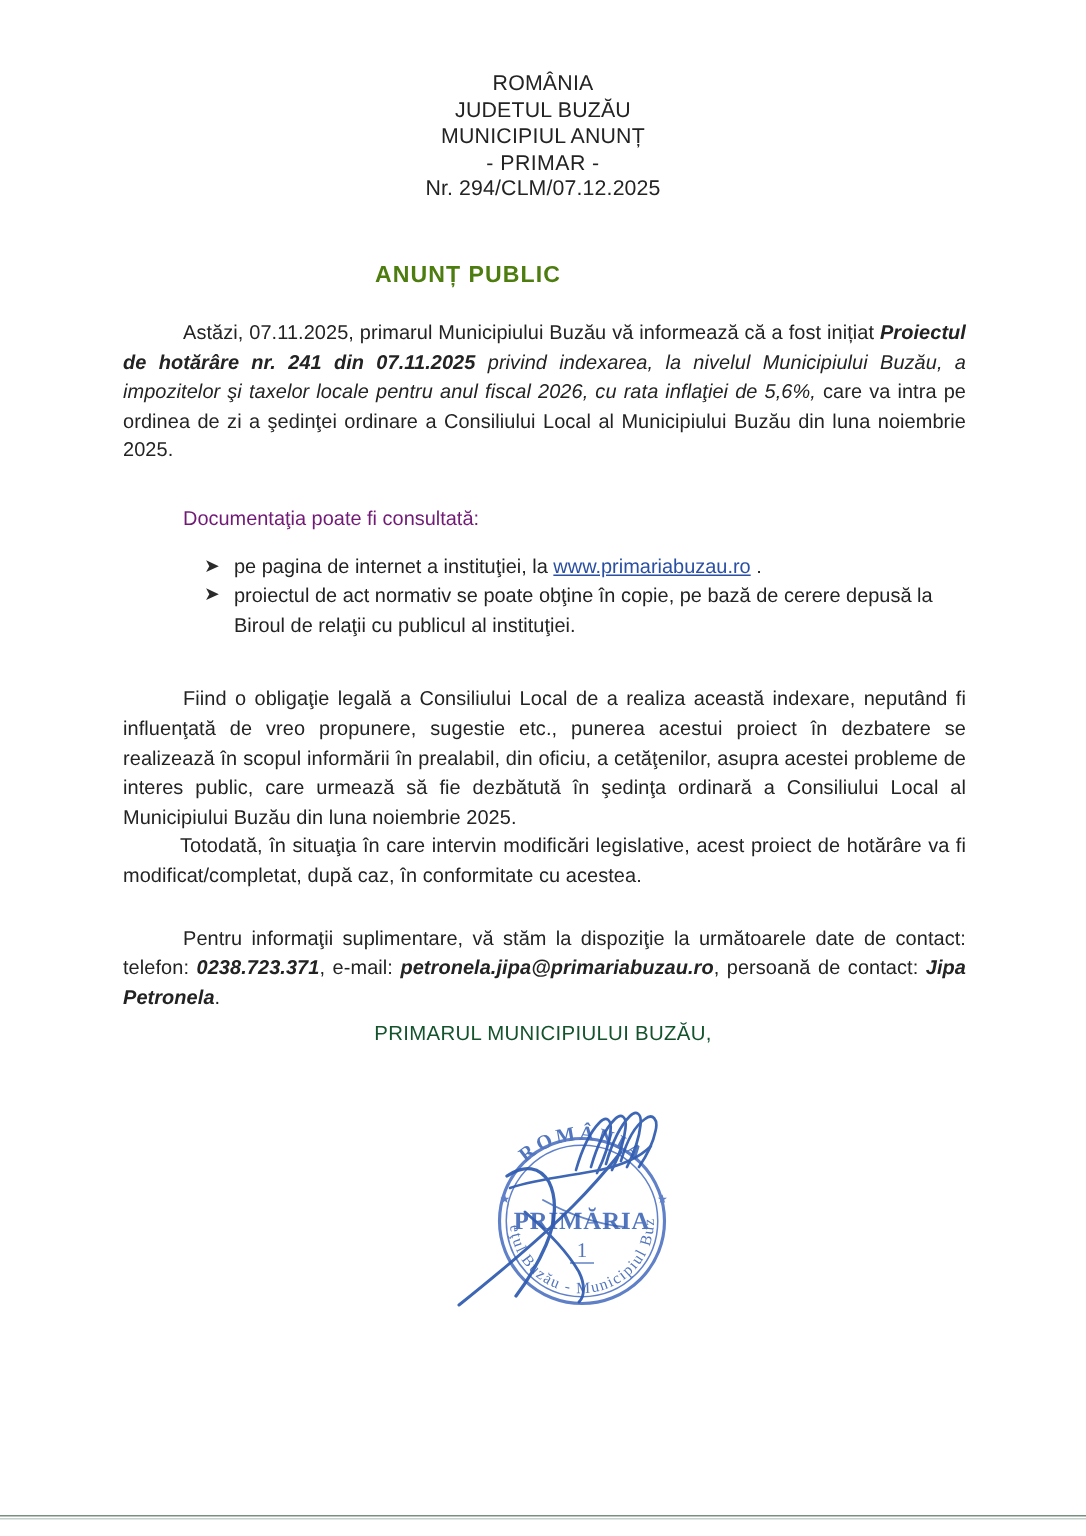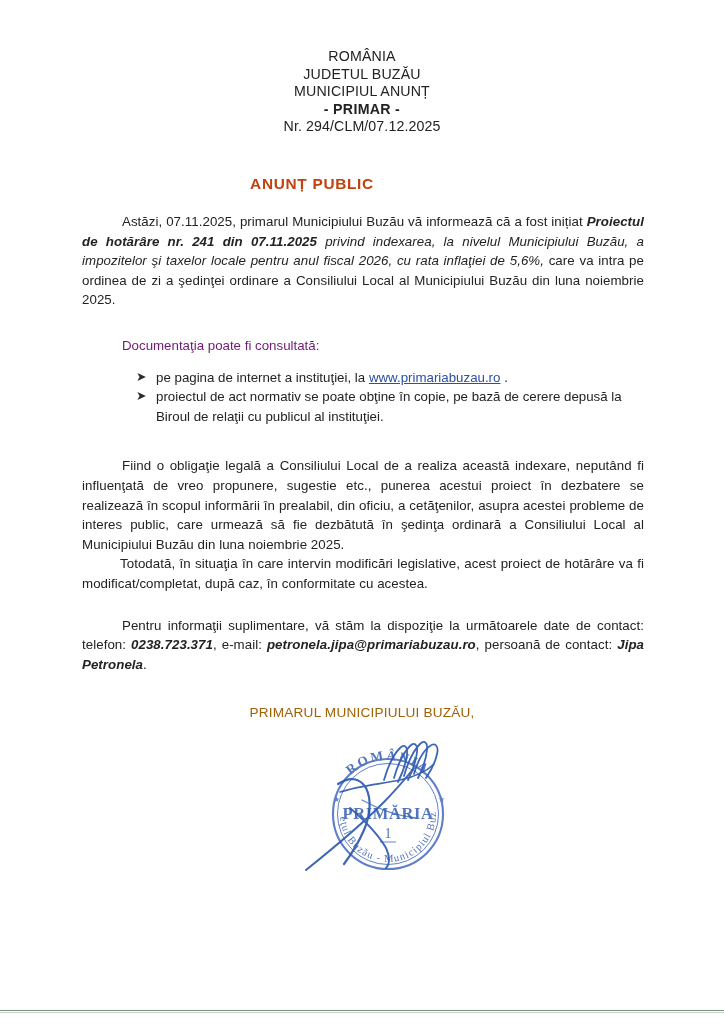--- a/index.html
+++ b/index.html
@@ -32,40 +32,40 @@
     text-align: center;
     line-height: 17.5px;
   }
   .header .hline {
     font-size: 14.2px;
     letter-spacing: 0.15px;
     color: #232323;
     white-space: pre;
   }
   .header .hline.primar {
-    font-weight: bold;
+    font-weight: normal;
     letter-spacing: 0.3px;
     text-align: center;
   }
   .header .hline.nr {
     font-weight: normal;
     letter-spacing: 0.1px;
   }
 
   
   .doc-title {
     position: absolute;
     top: 175px;
     left: 0;
     width: 624px;
     text-align: center;
     font-size: 15.4px;
     font-weight: bold;
     letter-spacing: 0.7px;
-    color: #c2410c;
+    color: #4d7c0f;
   }
 
   
   .body-wrap {
     position: absolute;
     left: 82px;
     top: 212px;
     width: 562px;
   }
 
@@ -129,23 +129,22 @@
   .sign-block {
     position: absolute;
     top: 680px;
     left: 0;
     width: 724px;
     text-align: center;
     line-height: 18.5px;
   }
   .sign-block .sline {
     font-size: 13.6px;
-    color: #a16207;
+    color: #14532d;
     letter-spacing: 0.2px;
-    margin-top: 24px;
   }
 
   
   .seal-area {
     position: absolute;
     left: 288px;
     top: 722px;
     width: 200px;
     height: 165px;
   }

